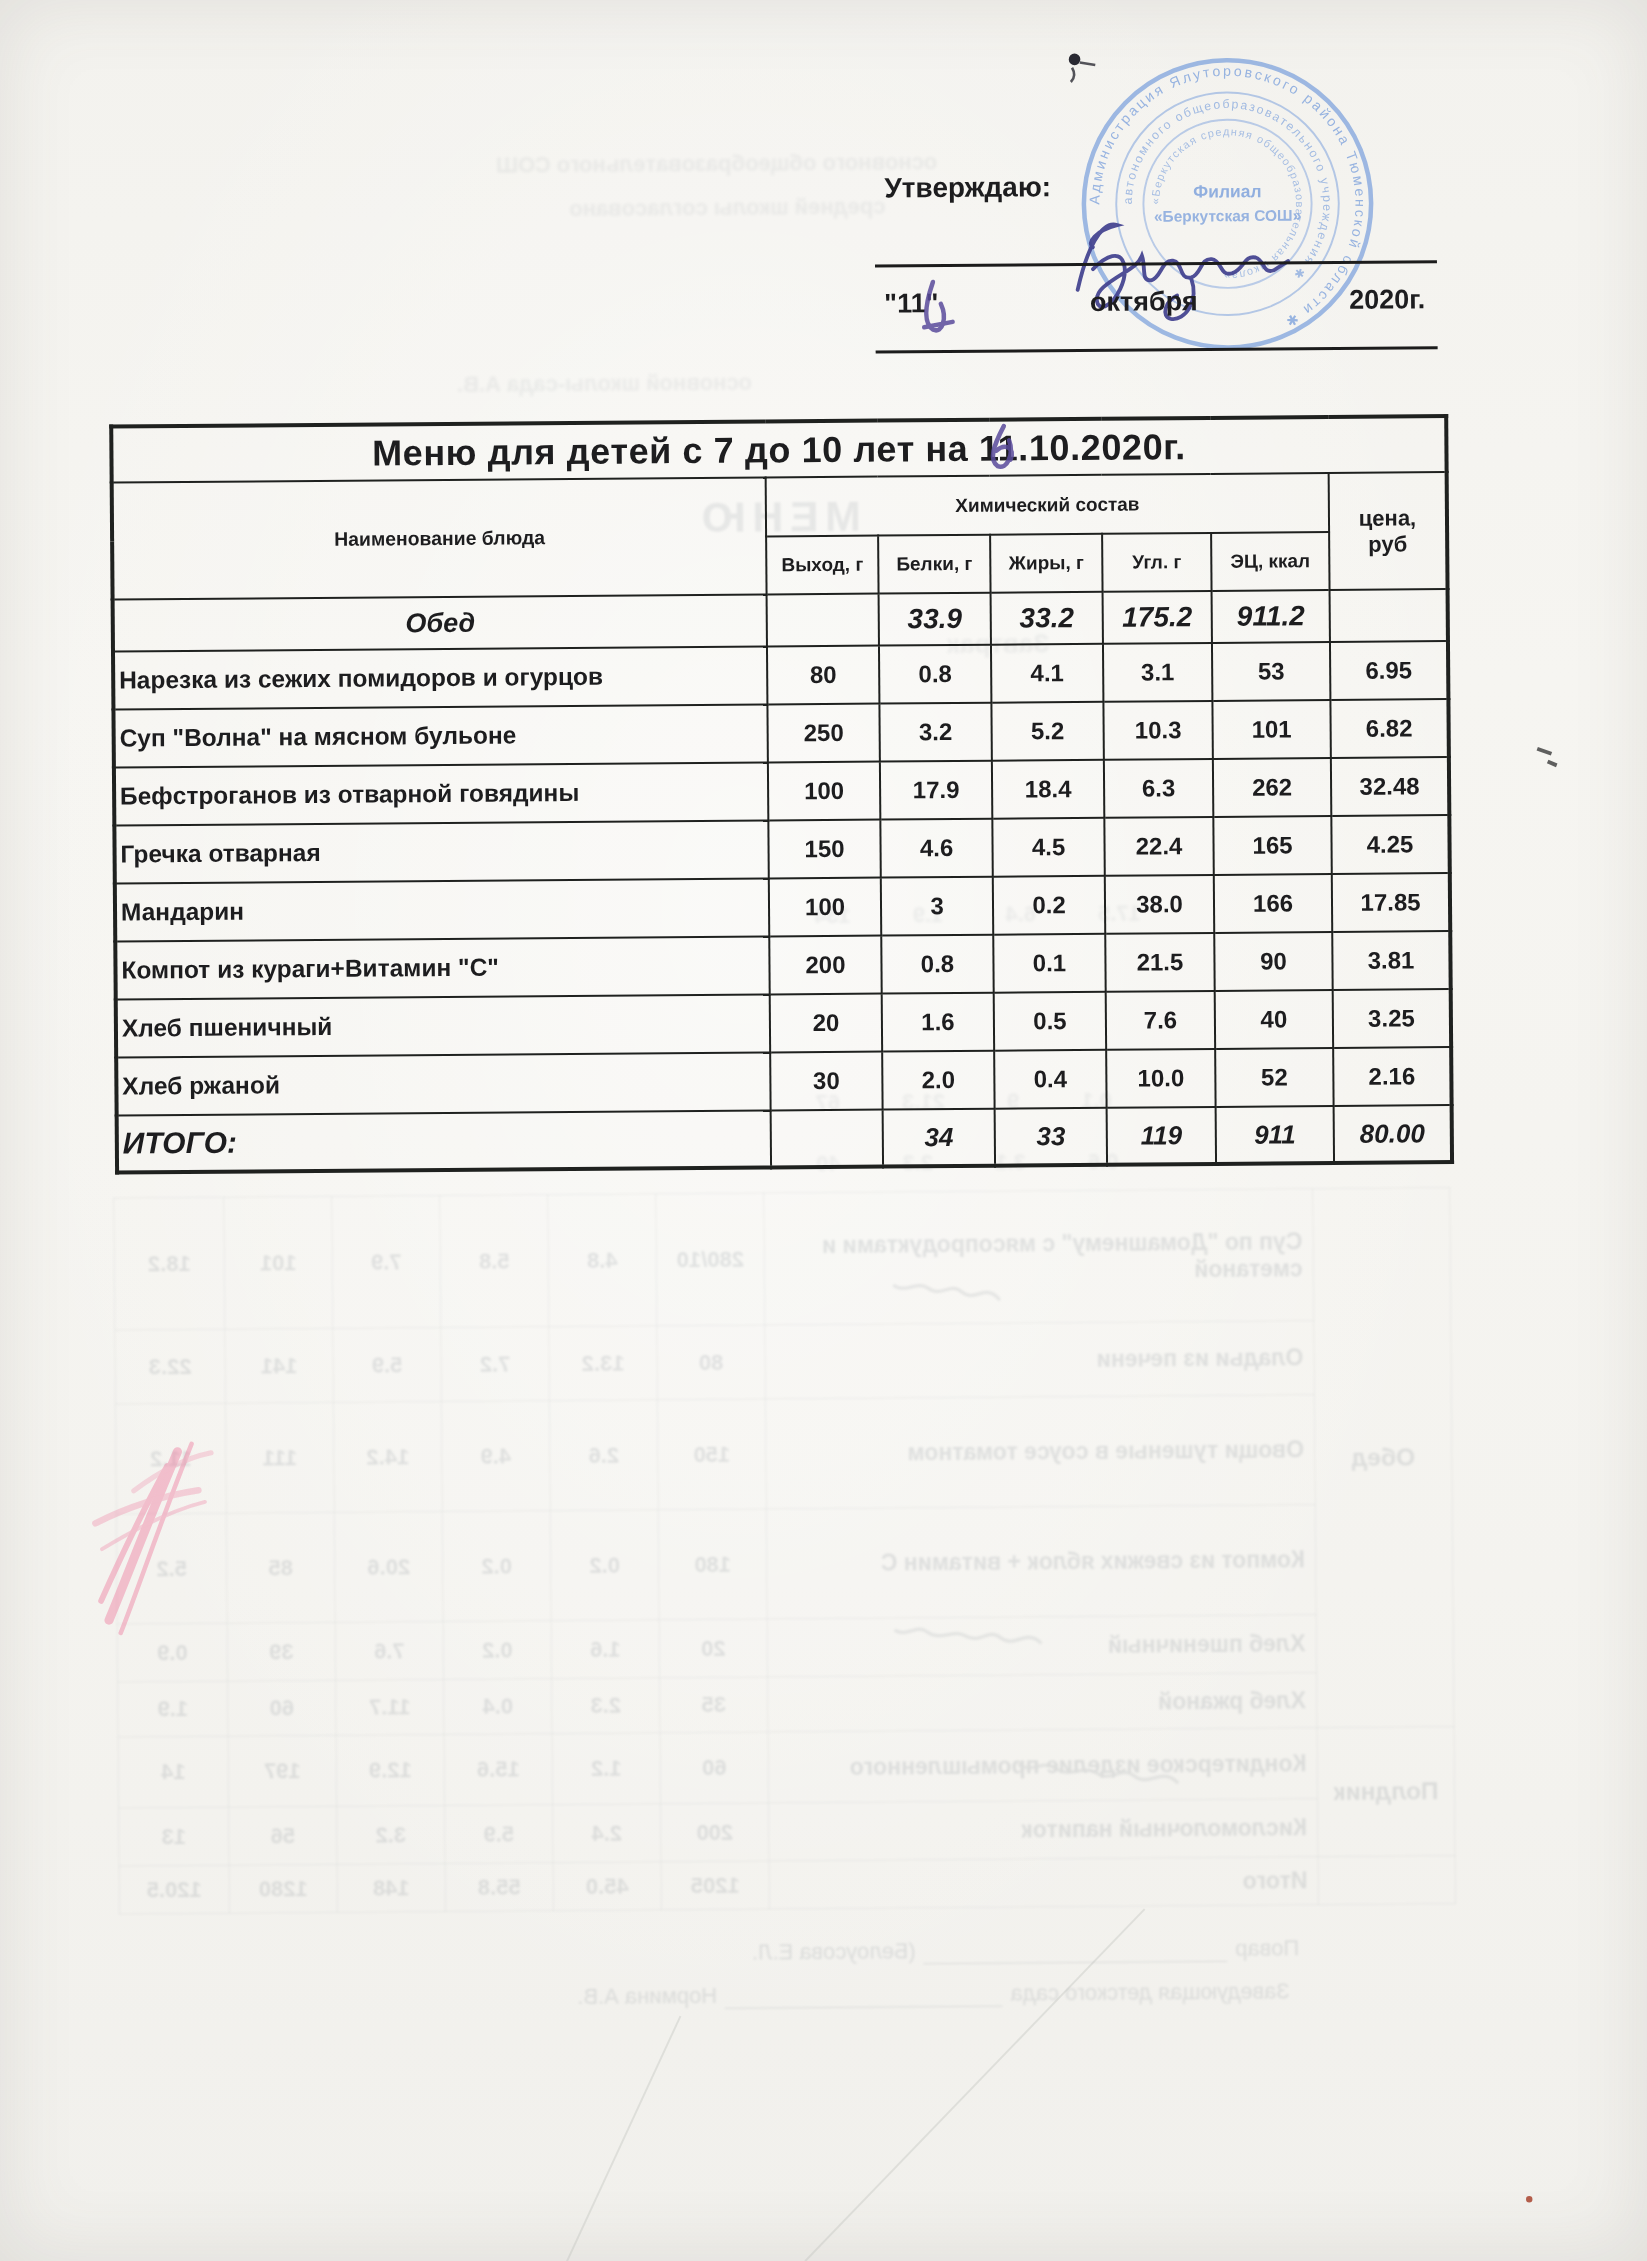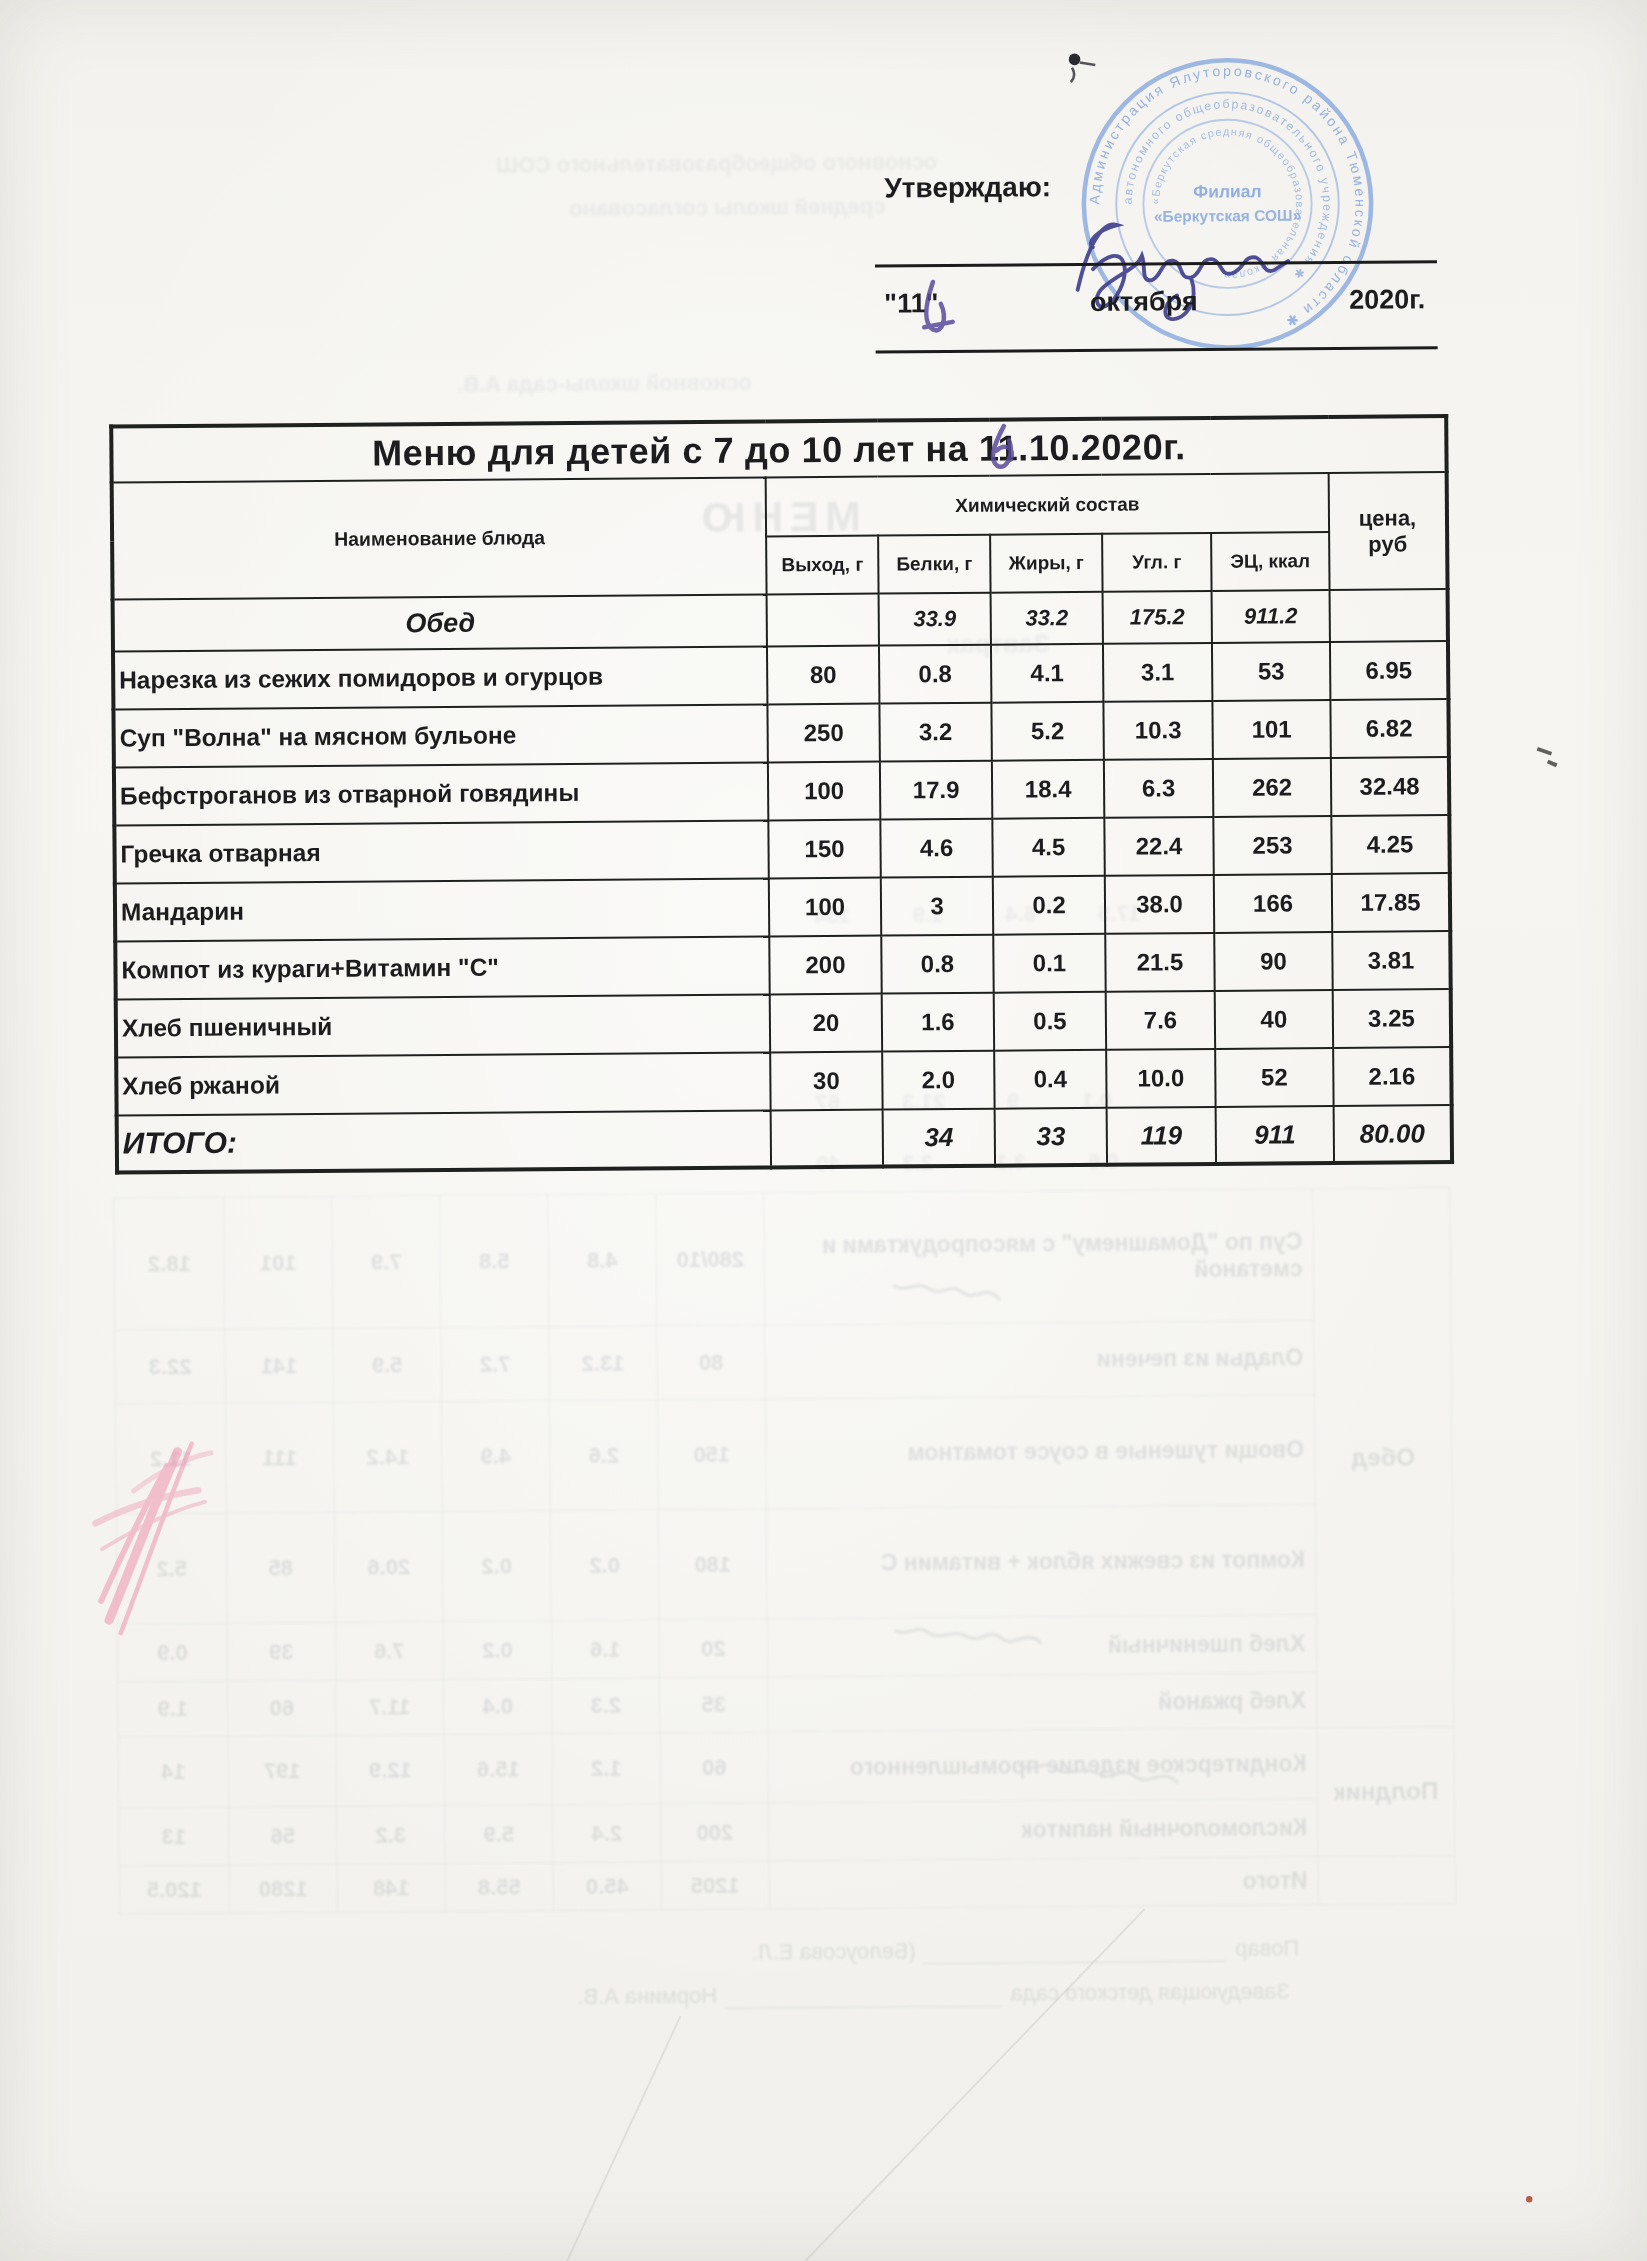--- a/index.html
+++ b/index.html
@@ -64,21 +64,21 @@
   tr.title-row th{height:53px;font-size:36px;font-weight:bold;text-align:center;letter-spacing:0.6px;}
   th.h-name{font-size:19.4px;font-weight:600;text-align:center;}
   th.h-group{height:57px;font-size:19px;font-weight:600;text-align:center;}
   th.h-price{font-size:22px;font-weight:bold;text-align:center;line-height:1.15;}
   th.c-sub{height:56px;font-size:19px;font-weight:bold;text-align:center;}
   td.c-name{font-size:24.5px;font-weight:bold;text-align:left;padding-left:9px;}
   td.c-v{font-size:24px;font-weight:bold;text-align:center;}
   tr.r-section{height:52px;}
   tr.r-dish{height:58px;}
   tr.r-total{height:57px;}
-  tr.r-section td{font-style:italic;font-size:22px;}
+  tr.r-section td{font-style:italic;font-size:28px;}
   tr.r-section td.c-name{text-align:center;font-size:27px;}
   tr.r-total td{font-style:italic;font-size:26px;}
   tr.r-total td.c-name{font-size:30px;}
 </style>
 </head>
 <body>
 
 <div class="paper">
 <div class="tilt">
 
@@ -330,21 +330,21 @@
     <td class="c-v">6.3</td>
     <td class="c-v">262</td>
     <td class="c-v">32.48</td>
   </tr>
           <tr class="r-dish">
     <td class="c-name">Гречка отварная</td>
     <td class="c-v">150</td>
     <td class="c-v">4.6</td>
     <td class="c-v">4.5</td>
     <td class="c-v">22.4</td>
-    <td class="c-v">253</td>
+    <td class="c-v">165</td>
     <td class="c-v">4.25</td>
   </tr>
           <tr class="r-dish">
     <td class="c-name">Мандарин</td>
     <td class="c-v">100</td>
     <td class="c-v">3</td>
     <td class="c-v">0.2</td>
     <td class="c-v">38.0</td>
     <td class="c-v">166</td>
     <td class="c-v">17.85</td>

